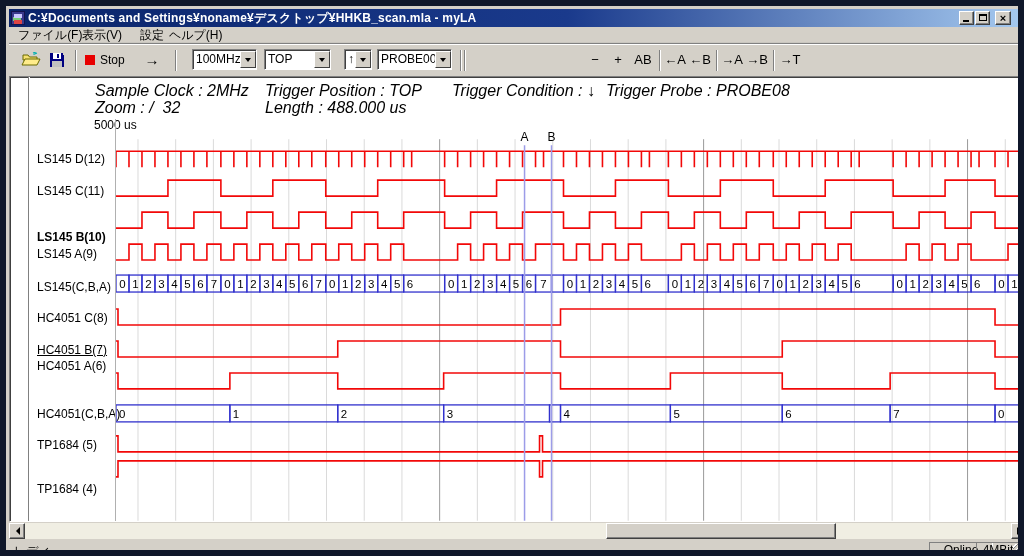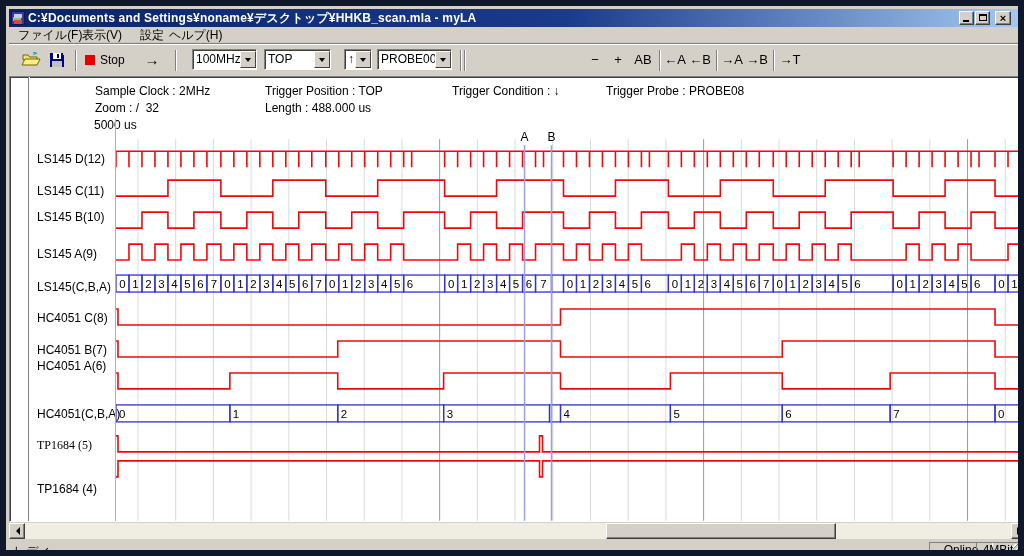--- a/index.html
+++ b/index.html
@@ -51,21 +51,21 @@
   #slider-track{position:absolute;left:466px;top:52px;width:99px;height:3px;
     border:1px solid #808080;border-bottom-color:#fff;border-right-color:#fff;background:#b8b4ac;}
   #slider-thumb{position:absolute;left:478px;top:44px;width:10px;height:18px;background:#d4d0c8;
     border:1px solid;border-color:#fff #404040 #404040 #fff;box-shadow:inset -1px -1px 0 #808080;}
   
   #panel{position:absolute;left:3px;top:70px;width:1018px;height:446px;background:#fff;
     border:1px solid #808080;border-bottom-color:#fff;border-right-color:#fff;
     box-shadow:inset 1px 1px 0 #404040;}
   #gutter{position:absolute;left:18px;top:0;width:2px;height:444px;
     border-left:1px solid #808080;border-right:1px solid #fff;}
-  .info-text{position:absolute;font-size:12px;white-space:pre;height:14px;line-height:14px;}
+  .info-text{position:absolute;font-size:16px;white-space:pre;height:14px;line-height:14px;font-style:italic;}
   #ruler-label{position:absolute;left:84px;top:41px;font-size:12px;white-space:pre;}
   .chan-label{position:absolute;left:27px;width:80px;height:16px;font-size:12px;
     line-height:16px;white-space:nowrap;}
   #wave-svg{position:absolute;left:105px;top:42px;border-left:1px solid #b0b0b0;}
   
   #hscroll{position:absolute;left:3px;top:517px;width:1018px;height:16px;background:#f0eee3;}
   .sbtn{position:absolute;top:0;width:16px;height:16px;background:#d4d0c8;
     border:1px solid;border-color:#fff #404040 #404040 #fff;box-shadow:inset -1px -1px 0 #808080;
     display:flex;align-items:center;justify-content:center;}
   #sb-left{left:0;} #sb-right{right:0;}
@@ -180,28 +180,28 @@
     <span class="info-text" style="left:85px;top:7px">Sample Clock : 2MHz</span>
     <span class="info-text" style="left:85px;top:24px">Zoom : /  32</span>
     <span class="info-text" style="left:255px;top:7px">Trigger Position : TOP</span>
     <span class="info-text" style="left:255px;top:24px">Length : 488.000 us</span>
     <span class="info-text" style="left:442px;top:7px">Trigger Condition : ↓</span>
     <span class="info-text" style="left:596px;top:7px">Trigger Probe : PROBE08</span>
     <span id="ruler-label">5000 us</span>
     <div id="chan-labels">
         <div class="chan-label" style="top: 74px;">LS145 D(12)</div>
         <div class="chan-label" style="top: 106px;">LS145 C(11)</div>
-        <div class="chan-label" style="top: 132px;">LS145 B(10)</div>
+        <div class="chan-label" style="top: 152px; font-weight: bold;">LS145 B(10)</div>
         <div class="chan-label" style="top: 169px;">LS145 A(9)</div>
         <div class="chan-label" style="top: 202px;">LS145(C,B,A)</div>
         <div class="chan-label" style="top: 233px;">HC4051 C(8)</div>
-        <div class="chan-label" style="top: 265px;">HC4051 B(7)</div>
+        <div class="chan-label" style="top: 265px; text-decoration: underline;">HC4051 B(7)</div>
         <div class="chan-label" style="top: 281px;">HC4051 A(6)</div>
         <div class="chan-label" style="top: 329px;">HC4051(C,B,A)</div>
-        <div class="chan-label" style="top: 360px; font-family: Liberation Serif, serif;">TP1684 (5)</div>
+        <div class="chan-label" style="top: 360px;">TP1684 (5)</div>
         <div class="chan-label" style="top: 404px;">TP1684 (4)</div>
       </div>
     <svg id="wave-svg" width="906" height="402" viewBox="0 0 906 402">
         <line x1="22" y1="20" x2="22" y2="402" stroke="#dadada" stroke-width="1"></line>
         <line x1="59.75" y1="20" x2="59.75" y2="402" stroke="#dadada" stroke-width="1"></line>
         <line x1="97.5" y1="20" x2="97.5" y2="402" stroke="#dadada" stroke-width="1"></line>
         <line x1="135.25" y1="20" x2="135.25" y2="402" stroke="#dadada" stroke-width="1"></line>
         <line x1="173" y1="20" x2="173" y2="402" stroke="#dadada" stroke-width="1"></line>
         <line x1="210.75" y1="20" x2="210.75" y2="402" stroke="#dadada" stroke-width="1"></line>
         <line x1="248.5" y1="20" x2="248.5" y2="402" stroke="#dadada" stroke-width="1"></line>

